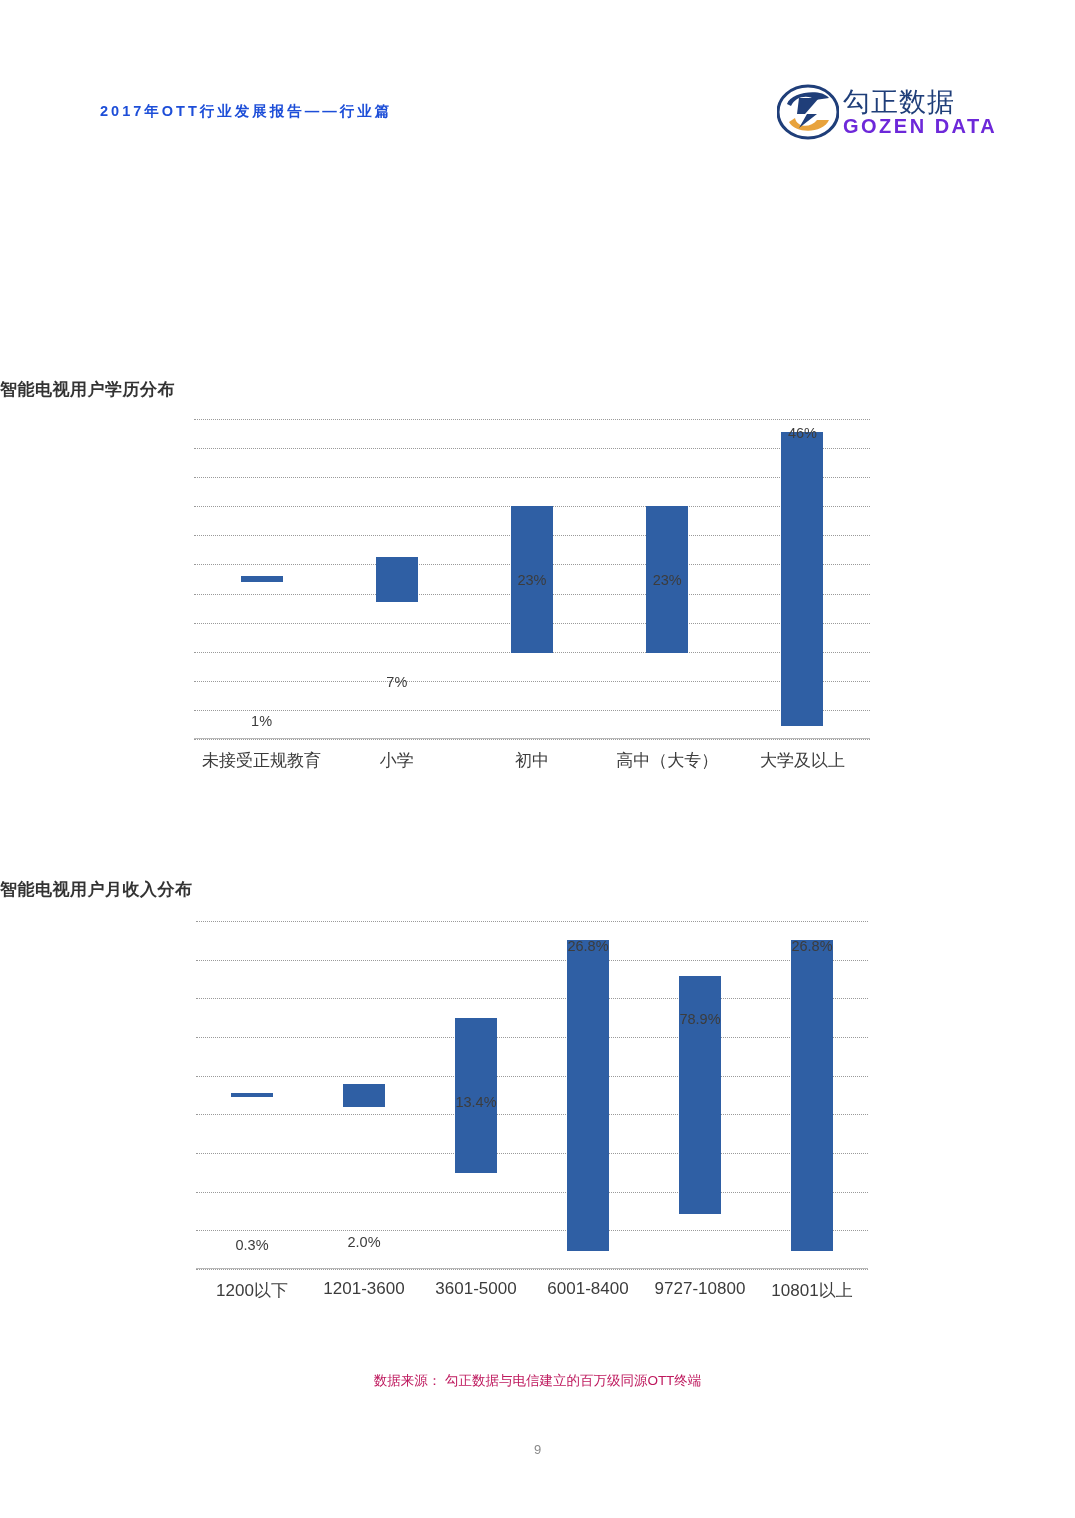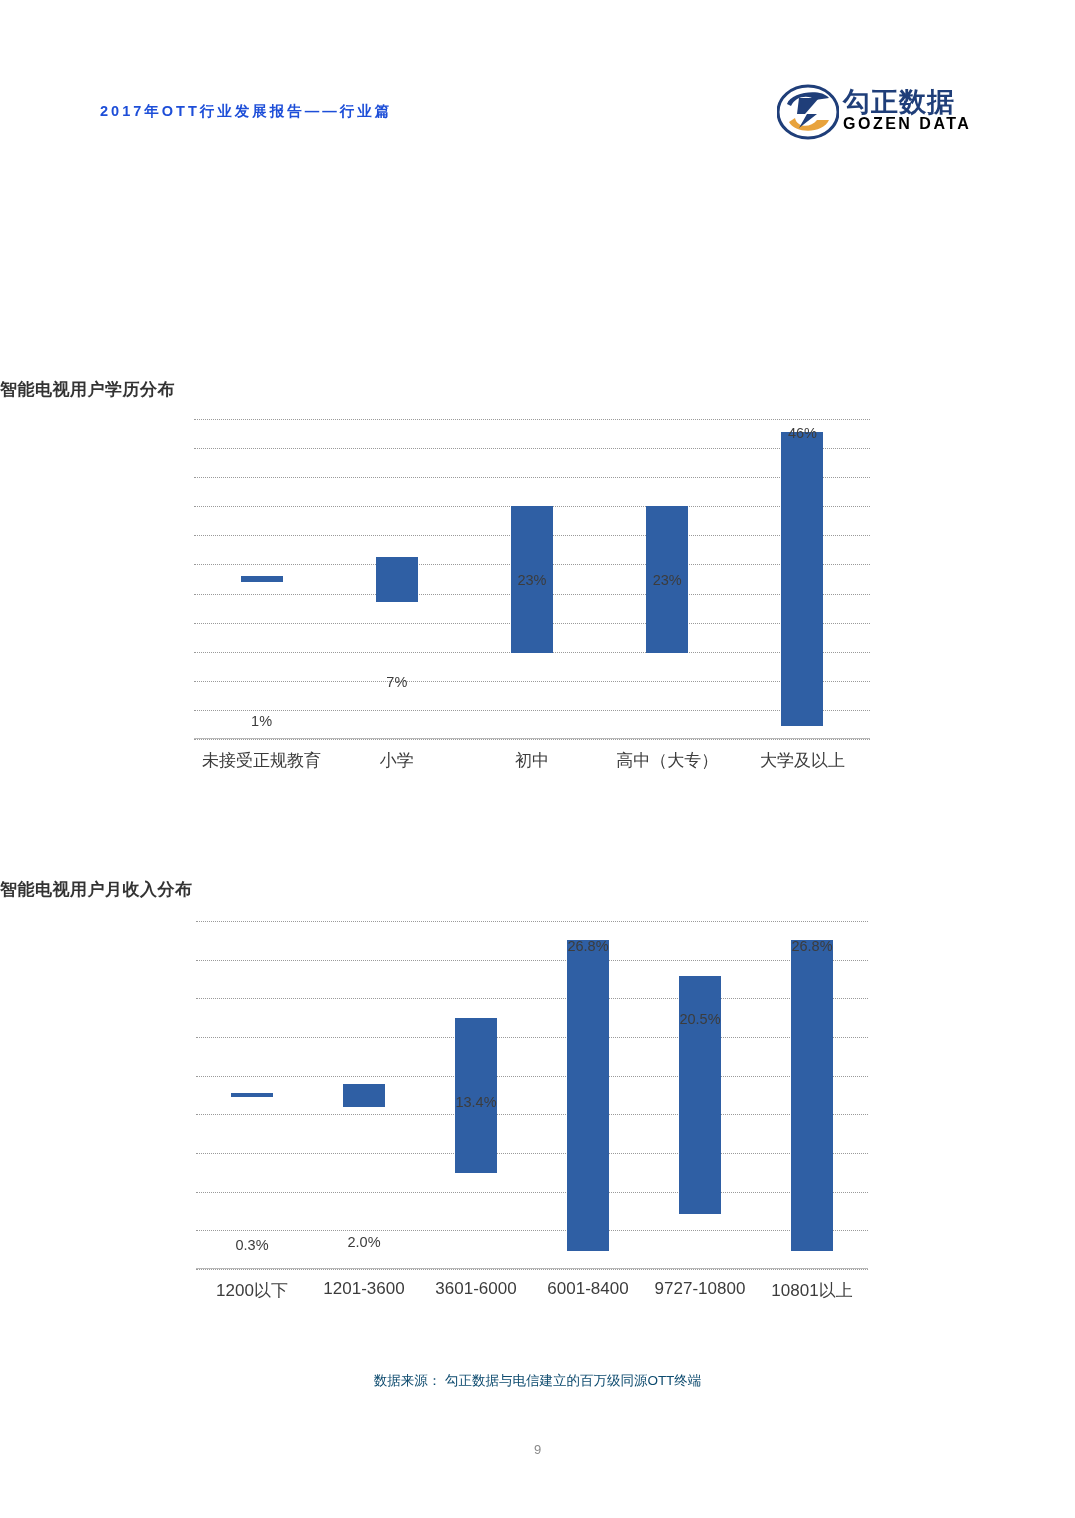--- a/index.html
+++ b/index.html
@@ -46,32 +46,32 @@
     left: 0;
     top: 2px;
     width: 62px;
     height: 56px;
   }
   .logo-text-cn {
     position: absolute;
     left: 66px;
     top: 2px;
     font-size: 27px;
-    font-weight: bold;
+    font-weight: normal;
     color: #1f3e79;
     letter-spacing: 1px;
     white-space: nowrap;
   }
   .logo-text-en {
     position: absolute;
     left: 66px;
     top: 33px;
-    font-size: 16px;
+    font-size: 20px;
     font-weight: bold;
-    color: #000000;
+    color: #6d28d9;
     letter-spacing: 2.5px;
     white-space: nowrap;
   }
 
   
   .chart-block {
     position: absolute;
     left: 0;
     width: 1075px;
   }
@@ -156,21 +156,21 @@
   #cats2 { width: 672px; margin-left: 196px; font-size: 14.5px; }
 
   
   .source-note {
     position: absolute;
     top: 1372px;
     left: 0;
     width: 1075px;
     text-align: center;
     font-size: 13.5px;
-    color: #0c4a6e;
+    color: #be185d;
   }
   .page-number {
     position: absolute;
     top: 1442px;
     left: 0;
     width: 1075px;
     text-align: center;
     font-size: 13px;
     color: #8a8a8a;
   }
@@ -268,33 +268,33 @@
         <div class="bar-slot">
           <div class="bar" style="height: 155px; background: rgb(47, 95, 164);"></div>
           <div class="bar-value" style="bottom: 159px;">13.4%</div>
         </div>
         <div class="bar-slot">
           <div class="bar" style="height: 311px; background: rgb(47, 95, 164);"></div>
           <div class="bar-value" style="bottom: 315px;">26.8%</div>
         </div>
         <div class="bar-slot">
           <div class="bar" style="height: 238px; background: rgb(47, 95, 164);"></div>
-          <div class="bar-value" style="bottom: 242px;">20.5%</div>
+          <div class="bar-value" style="bottom: 242px;">78.9%</div>
         </div>
         <div class="bar-slot">
           <div class="bar" style="height: 311px; background: rgb(47, 95, 164);"></div>
           <div class="bar-value" style="bottom: 315px;">26.8%</div>
         </div>
       </div>
     <div class="axis-line"></div>
   </div>
   <div class="cat-labels" id="cats2">
       <div class="cat">1200以下</div>
       <div class="cat">1201-3600</div>
-      <div class="cat">3601-6000</div>
+      <div class="cat">3601-5000</div>
       <div class="cat">6001-8400</div>
       <div class="cat">9727-10800</div>
       <div class="cat">10801以上</div>
     </div>
 </div>
 
 <div class="source-note">数据来源： 勾正数据与电信建立的百万级同源OTT终端</div>
 <div class="page-number">9</div>
 
 </body></html>

